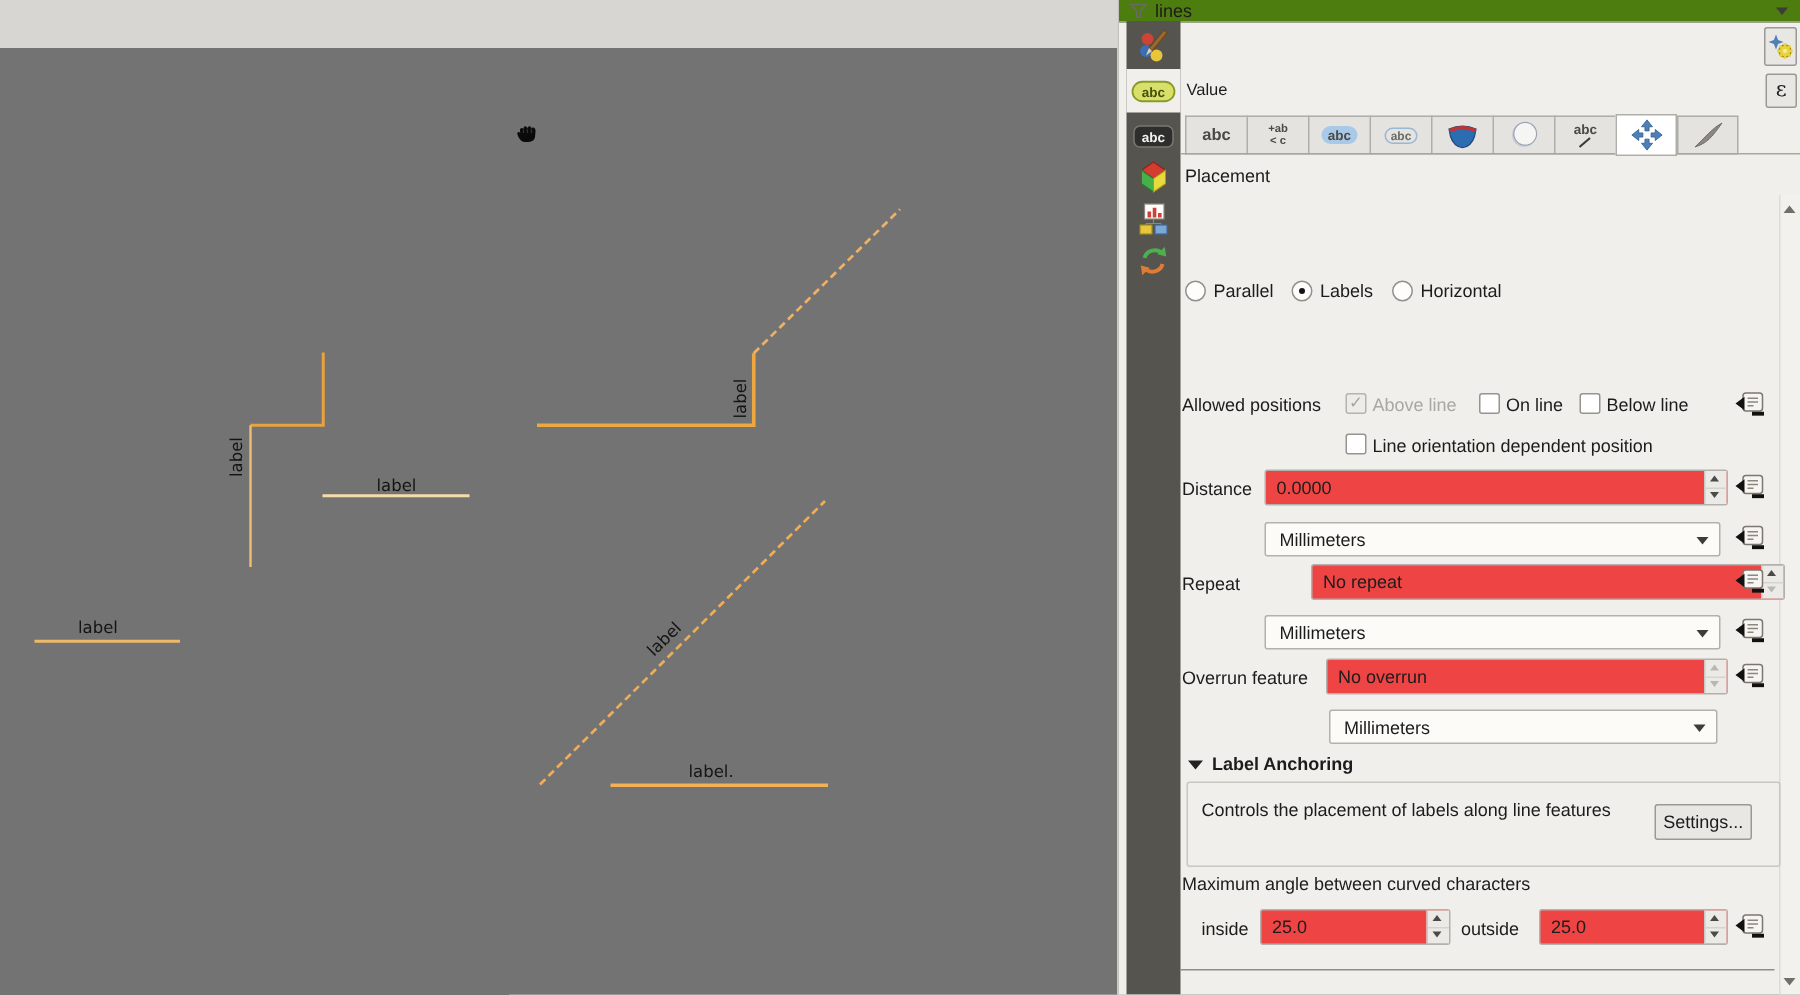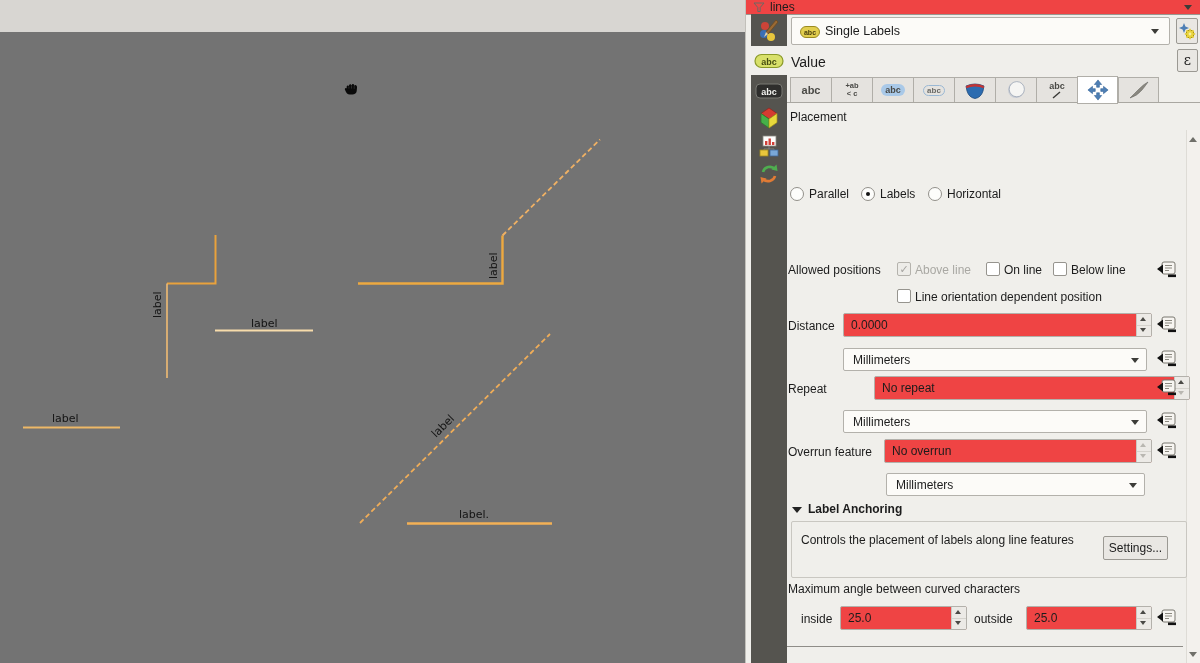--- a/index.html
+++ b/index.html
@@ -9,21 +9,21 @@
   
   #canvas{left:0;top:0;width:745px;height:663px;background:#737373;margin-top:32px;}
   .ml{position:absolute;font-size:11px;color:#141414;white-space:nowrap;font-family:"DejaVu Sans",sans-serif;}
   .rot90{transform:rotate(-90deg);transform-origin:0 0;}
   .rot45{transform:rotate(-45deg);transform-origin:0 0;}
   
   #panelbg{left:745px;top:0;width:455px;height:663px;background:#f0efeb;border-left:1px solid #c2c0ba;}
   #sidebar{left:751px;top:14px;width:36px;height:649px;background:#55544f;}
   .sideitem{position:absolute;left:751px;width:36px;height:28px;}
   .sideitem.sel{background:#f0efeb;}
-  .toprow{left:746px;top:0;width:454px;height:14px;background:#ef4444;border-bottom:1px solid #9a9890;}
+  .toprow{left:746px;top:0;width:454px;height:14px;background:#4d7c0f;border-bottom:1px solid #9a9890;}
   .combo{position:absolute;background:#fcfbf8;border:1px solid #b3b1ab;border-radius:2px;box-sizing:border-box;}
   .ctext{position:absolute;left:9px;top:50%;transform:translateY(-50%);font-size:12px;white-space:nowrap;}
   .carr{position:absolute;right:7px;top:50%;margin-top:-2px;width:0;height:0;
         border-left:4px solid transparent;border-right:4px solid transparent;border-top:5px solid #3c3c38;}
   .spin{position:absolute;height:24px;background:#ef4444;border:1px solid #b3b1ab;border-radius:2px;box-sizing:border-box;}
   .stext{position:absolute;left:7px;top:4px;font-size:12px;white-space:nowrap;}
   .sbtns{position:absolute;right:0;top:0;bottom:0;width:14px;background:#eceae6;border-left:1px solid #cbc9c3;}
   .su,.sd{position:absolute;left:0;right:0;height:50%;}
   .su{top:0;border-bottom:1px solid #d5d3cd;}
   .sd{bottom:0;}
@@ -144,38 +144,30 @@
   </div>
   <div class="sideitem" style="top:160px;">
     <svg style="margin:2px 0 0 6px;" width="24" height="24" viewBox="0 0 24 24">
       <path d="M6 10 A7 6.5 0 0 1 18 7" stroke="#4fae4f" stroke-width="2.6" fill="none"></path>
       <polygon points="19.5,2.5 20.5,9 14.5,7.5" fill="#4fae4f"></polygon>
       <path d="M18 14 A7 6.5 0 0 1 6 17" stroke="#e07b35" stroke-width="2.6" fill="none"></path>
       <polygon points="4.5,21.5 3.5,15 9.5,16.5" fill="#e07b35"></polygon>
     </svg>
   </div>
 
-  <div class="combo" style="left:791px;top:17px;width:379px;height:28px;">
-    <svg class="abs" style="left:8px;top:8px;" width="20" height="12" viewBox="0 0 20 12">
-      <rect x="0.5" y="0.5" width="19" height="11" rx="5.5" fill="#e2ce4e" stroke="#9a8a20" stroke-width="1"></rect>
-      <text x="10" y="9" text-anchor="middle" font-size="7" font-weight="bold" fill="#4a3f0e">abc</text>
-    </svg>
-    <span class="ctext" style="left:33px;font-size:12.5px;">Single Labels</span>
-    <span class="carr" style="right:10px;"></span>
-  </div>
   <div class="btn" style="left:1176px;top:18px;width:22px;height:26px;">
     <svg width="18" height="18" viewBox="0 0 18 18" style="margin-top:3px;">
       <polygon points="6,1 7.4,4.6 11,6 7.4,7.4 6,11 4.6,7.4 1,6 4.6,4.6" fill="#4e7fb5"></polygon>
       <circle cx="12" cy="12" r="4" fill="#e8d33c" stroke="#a89018" stroke-width="1"></circle>
       <path d="M12 6.8 V17.2 M6.8 12 H17.2 M8.4 8.4 L15.6 15.6 M15.6 8.4 L8.4 15.6" stroke="#e8d33c" stroke-width="1.6"></path>
       <circle cx="12" cy="12" r="1.4" fill="#f6eea0"></circle>
     </svg>
   </div>
 
-  <span class="t" style="left:791px;top:54px;font-size:14px;text-align:right;">Value</span>
+  <span class="t" style="left:791px;top:54px;font-size:11px;text-align:right;">Value</span>
   <div class="btn" style="left:1177px;top:49px;width:21px;height:23px;font-size:14px;line-height:21px;font-family:'DejaVu Serif',serif;">
     <span>ε</span>
   </div>
 
   <div class="abs tabline"></div>
   <div class="tab" style="left:790px;">
     <span class="ticon" style="font-size:11px;">abc</span>
   </div>
   <div class="tab" style="left:831px;">
     <span class="ticon" style="flex-direction:column;font-size:7.5px;line-height:8px;">

